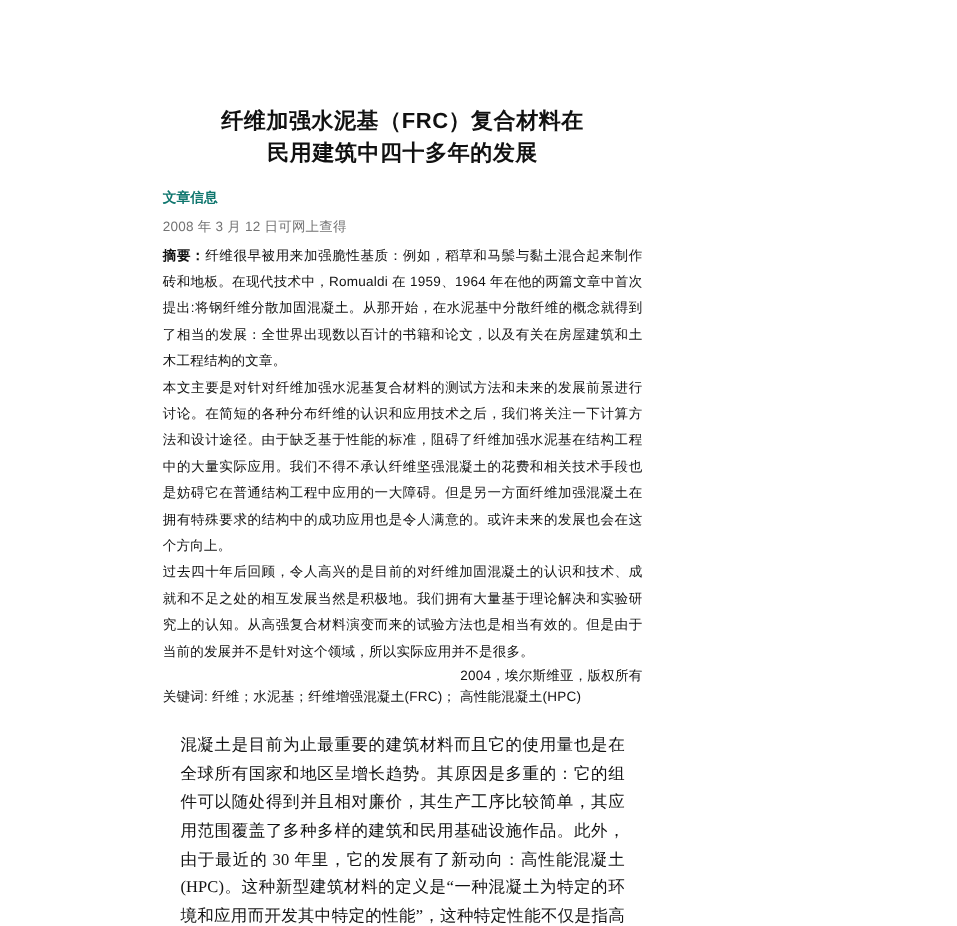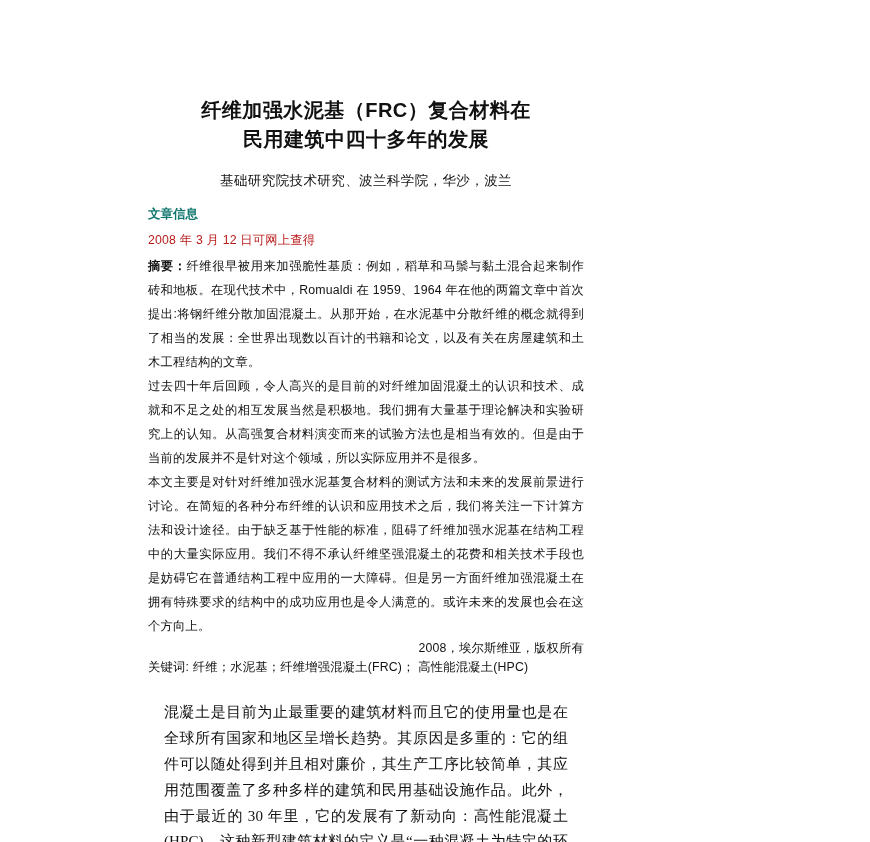--- a/index.html
+++ b/index.html
@@ -57,21 +57,21 @@
     font-size: 12.5px;
     font-weight: 700;
     margin: 0 0 6px 0;
     color: #0f766e;
   }
   .small-text {
     font-family: "Liberation Sans", sans-serif;
     font-size: 12.3px;
     line-height: 1.95;
     text-align: justify;
-    color: #b91c1c;
+    color: #737373;
     margin: 0 0 2px 0;
     letter-spacing: 0.2px;
   }
   .abstract-para {
     font-family: "Liberation Sans", sans-serif;
     font-size: 12.3px;
     line-height: 1.95;
     text-align: justify;
     color: #111111;
     margin: 0;
@@ -119,32 +119,31 @@
 <body>
 
 <div class="page">
 
   <h1 class="title">
     <span>纤维加强水泥基（FRC）复合材料在</span>
     <span class="line2">民用建筑中四十多年的发展</span>
   </h1>
 
 
-  <div class="affiliation">基础研究院技术研究、波兰科学院，华沙，波兰</div>
 
   <div class="section-label">文章信息</div>
 
   <div class="small-text">2008 年 3 月 12 日可网上查得</div>
 
   <p class="abstract-para"><span class="lead">摘要：</span><span>纤维很早被用来加强脆性基质：例如，稻草和马鬃与黏土混合起来制作砖和地板。在现代技术中，Romualdi 在 1959、1964 年在他的两篇文章中首次提出:将钢纤维分散加固混凝土。从那开始，在水泥基中分散纤维的概念就得到了相当的发展：全世界出现数以百计的书籍和论文，以及有关在房屋建筑和土木工程结构的文章。</span></p>
 
+  <p class="abstract-para">本文主要是对针对纤维加强水泥基复合材料的测试方法和未来的发展前景进行讨论。在简短的各种分布纤维的认识和应用技术之后，我们将关注一下计算方法和设计途径。由于缺乏基于性能的标准，阻碍了纤维加强水泥基在结构工程中的大量实际应用。我们不得不承认纤维坚强混凝土的花费和相关技术手段也是妨碍它在普通结构工程中应用的一大障碍。但是另一方面纤维加强混凝土在拥有特殊要求的结构中的成功应用也是令人满意的。或许未来的发展也会在这个方向上。</p>
+
   <p class="abstract-para">过去四十年后回顾，令人高兴的是目前的对纤维加固混凝土的认识和技术、成就和不足之处的相互发展当然是积极地。我们拥有大量基于理论解决和实验研究上的认知。从高强复合材料演变而来的试验方法也是相当有效的。但是由于当前的发展并不是针对这个领域，所以实际应用并不是很多。</p>
 
-  <p class="abstract-para">本文主要是对针对纤维加强水泥基复合材料的测试方法和未来的发展前景进行讨论。在简短的各种分布纤维的认识和应用技术之后，我们将关注一下计算方法和设计途径。由于缺乏基于性能的标准，阻碍了纤维加强水泥基在结构工程中的大量实际应用。我们不得不承认纤维坚强混凝土的花费和相关技术手段也是妨碍它在普通结构工程中应用的一大障碍。但是另一方面纤维加强混凝土在拥有特殊要求的结构中的成功应用也是令人满意的。或许未来的发展也会在这个方向上。</p>
-
-  <div class="copyright">2008，埃尔斯维亚，版权所有</div>
+  <div class="copyright">2004，埃尔斯维亚，版权所有</div>
 
   <div class="keywords"><span class="lead">关键词</span><span>: 纤维；水泥基；纤维增强混凝土(FRC)； 高性能混凝土(HPC)</span></div>
 
 
   <p class="body-para">混凝土是目前为止最重要的建筑材料而且它的使用量也是在全球所有国家和地区呈增长趋势。其原因是多重的：它的组件可以随处得到并且相对廉价，其生产工序比较简单，其应用范围覆盖了多种多样的建筑和民用基础设施作品。此外，由于最近的 30 年里，它的发展有了新动向：高性能混凝土 (HPC)。这种新型建筑材料的定义是“一种混凝土为特定的环境和应用而开发其中特定的性能”，这种特定性能不仅是指高强度，也包括提高耐久性、对各种外部荷载的抵抗力、硬化速率、更好的外观等。</p>
 
 </div>
 
 </body></html>

